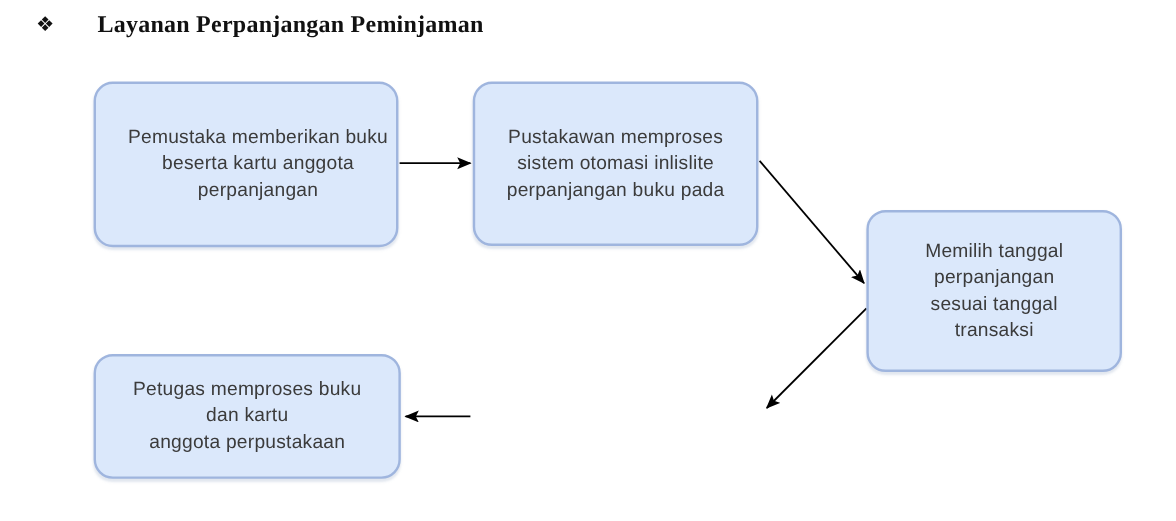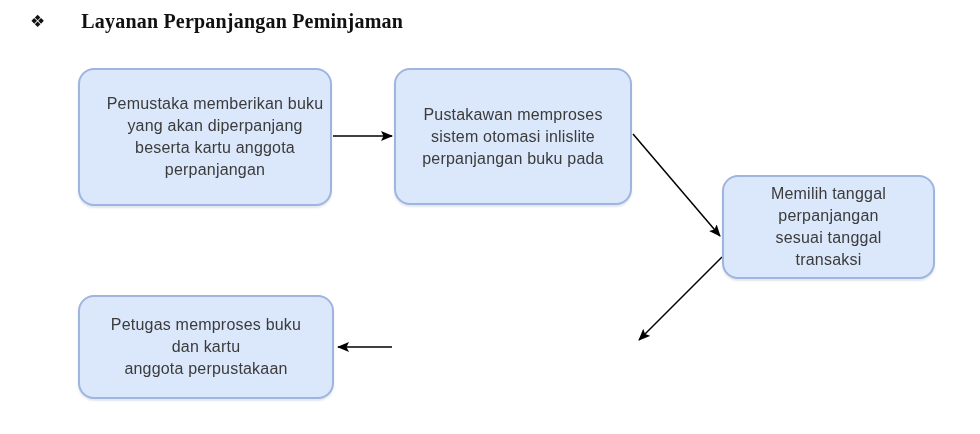--- a/index.html
+++ b/index.html
@@ -90,35 +90,34 @@
       </defs>
       <line x1="333" y1="136" x2="392" y2="136" marker-end="url(#ah)"></line>
       <line x1="633" y1="134" x2="720" y2="236" marker-end="url(#ah)"></line>
       <line x1="722" y1="257" x2="639" y2="340" marker-end="url(#ah)"></line>
       <line x1="392" y1="347" x2="338" y2="347" marker-end="url(#ah)"></line>
     </svg>
 
     <div class="node" style="left:78px; top:68px; width:254px; height:138px;padding-left:20px;">
       <div class="node-text">
         <div class="node-line">Pemustaka memberikan buku</div>
-        <div class="node-line">yang akan diperpanjang</div>
         <div class="node-line">beserta kartu anggota</div>
         <div class="node-line">perpanjangan</div>
       </div>
     </div>
 
     <div class="node" style="left:394px; top:68px; width:238px; height:137px;">
       <div class="node-text">
         <div class="node-line">Pustakawan memproses</div>
         <div class="node-line">sistem otomasi inlislite</div>
         <div class="node-line">perpanjangan buku pada</div>
       </div>
     </div>
 
-    <div class="node" style="left:722px; top:175px; width:213px; height:104px;">
+    <div class="node" style="left:722px; top:175px; width:213px; height:135px;">
       <div class="node-text">
         <div class="node-line">Memilih tanggal</div>
         <div class="node-line">perpanjangan</div>
         <div class="node-line">sesuai tanggal</div>
         <div class="node-line">transaksi</div>
       </div>
     </div>
 
 
     <div class="node" style="left:78px; top:295px; width:256px; height:104px;">

